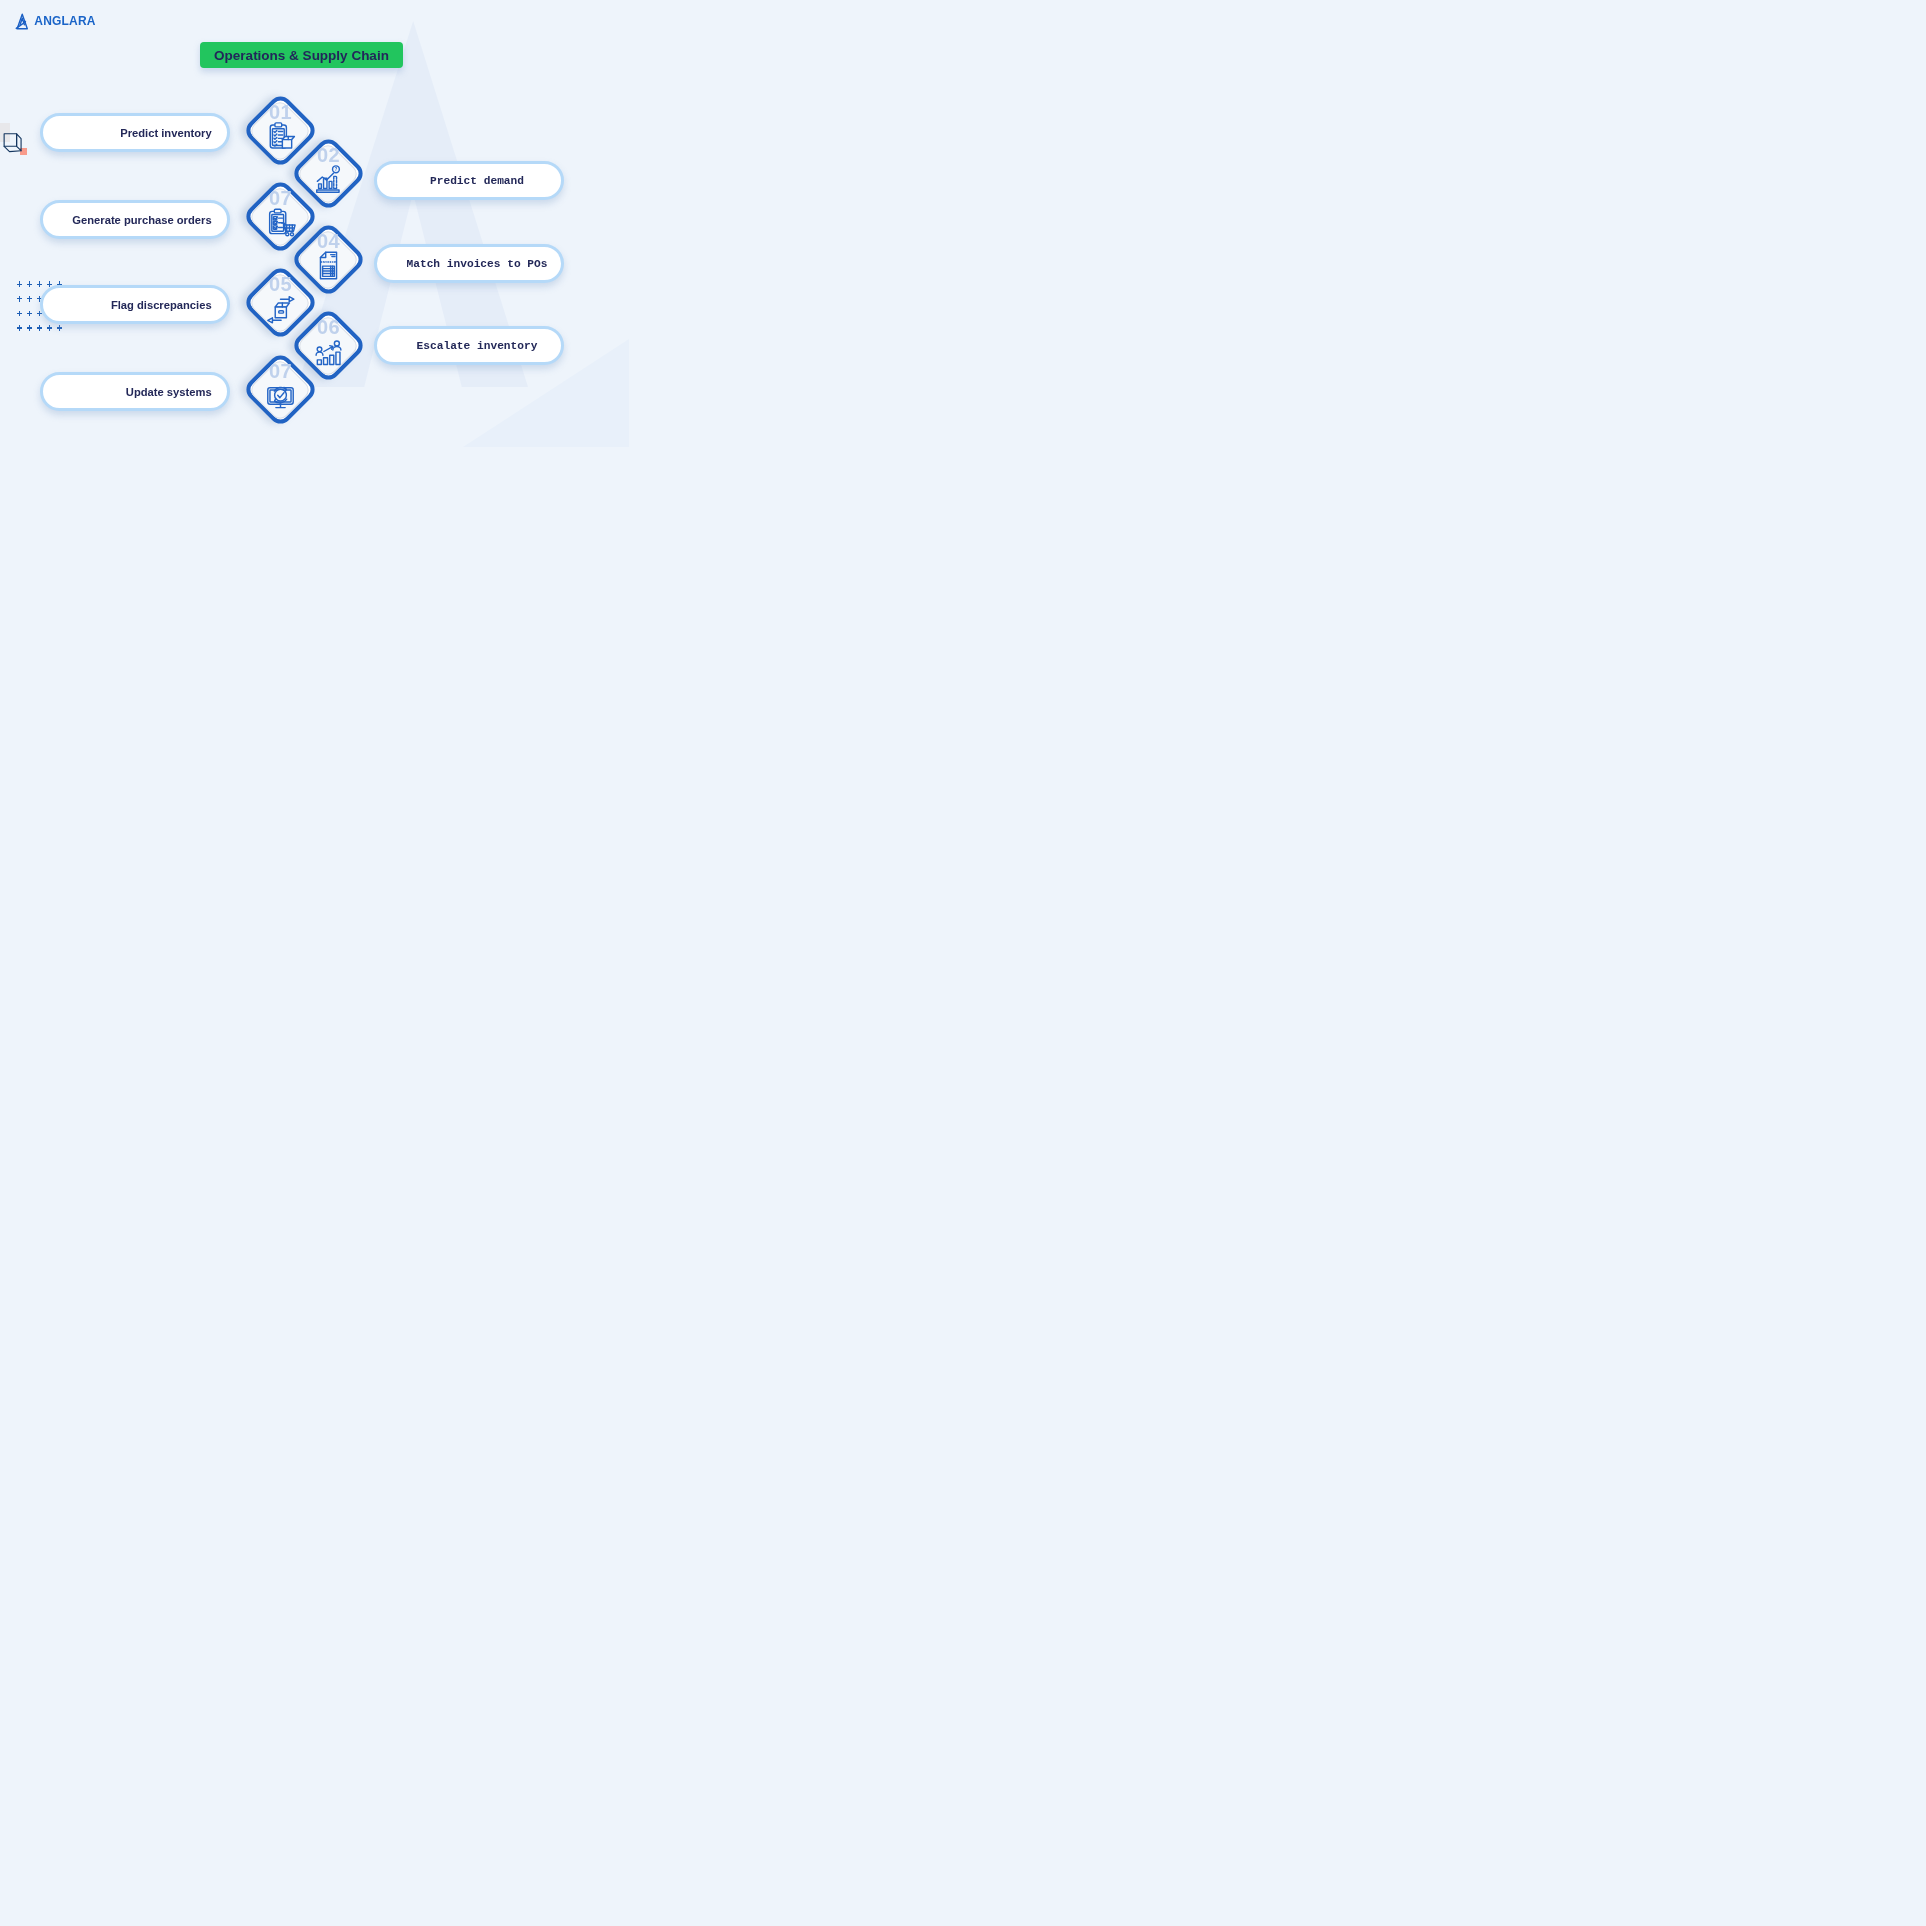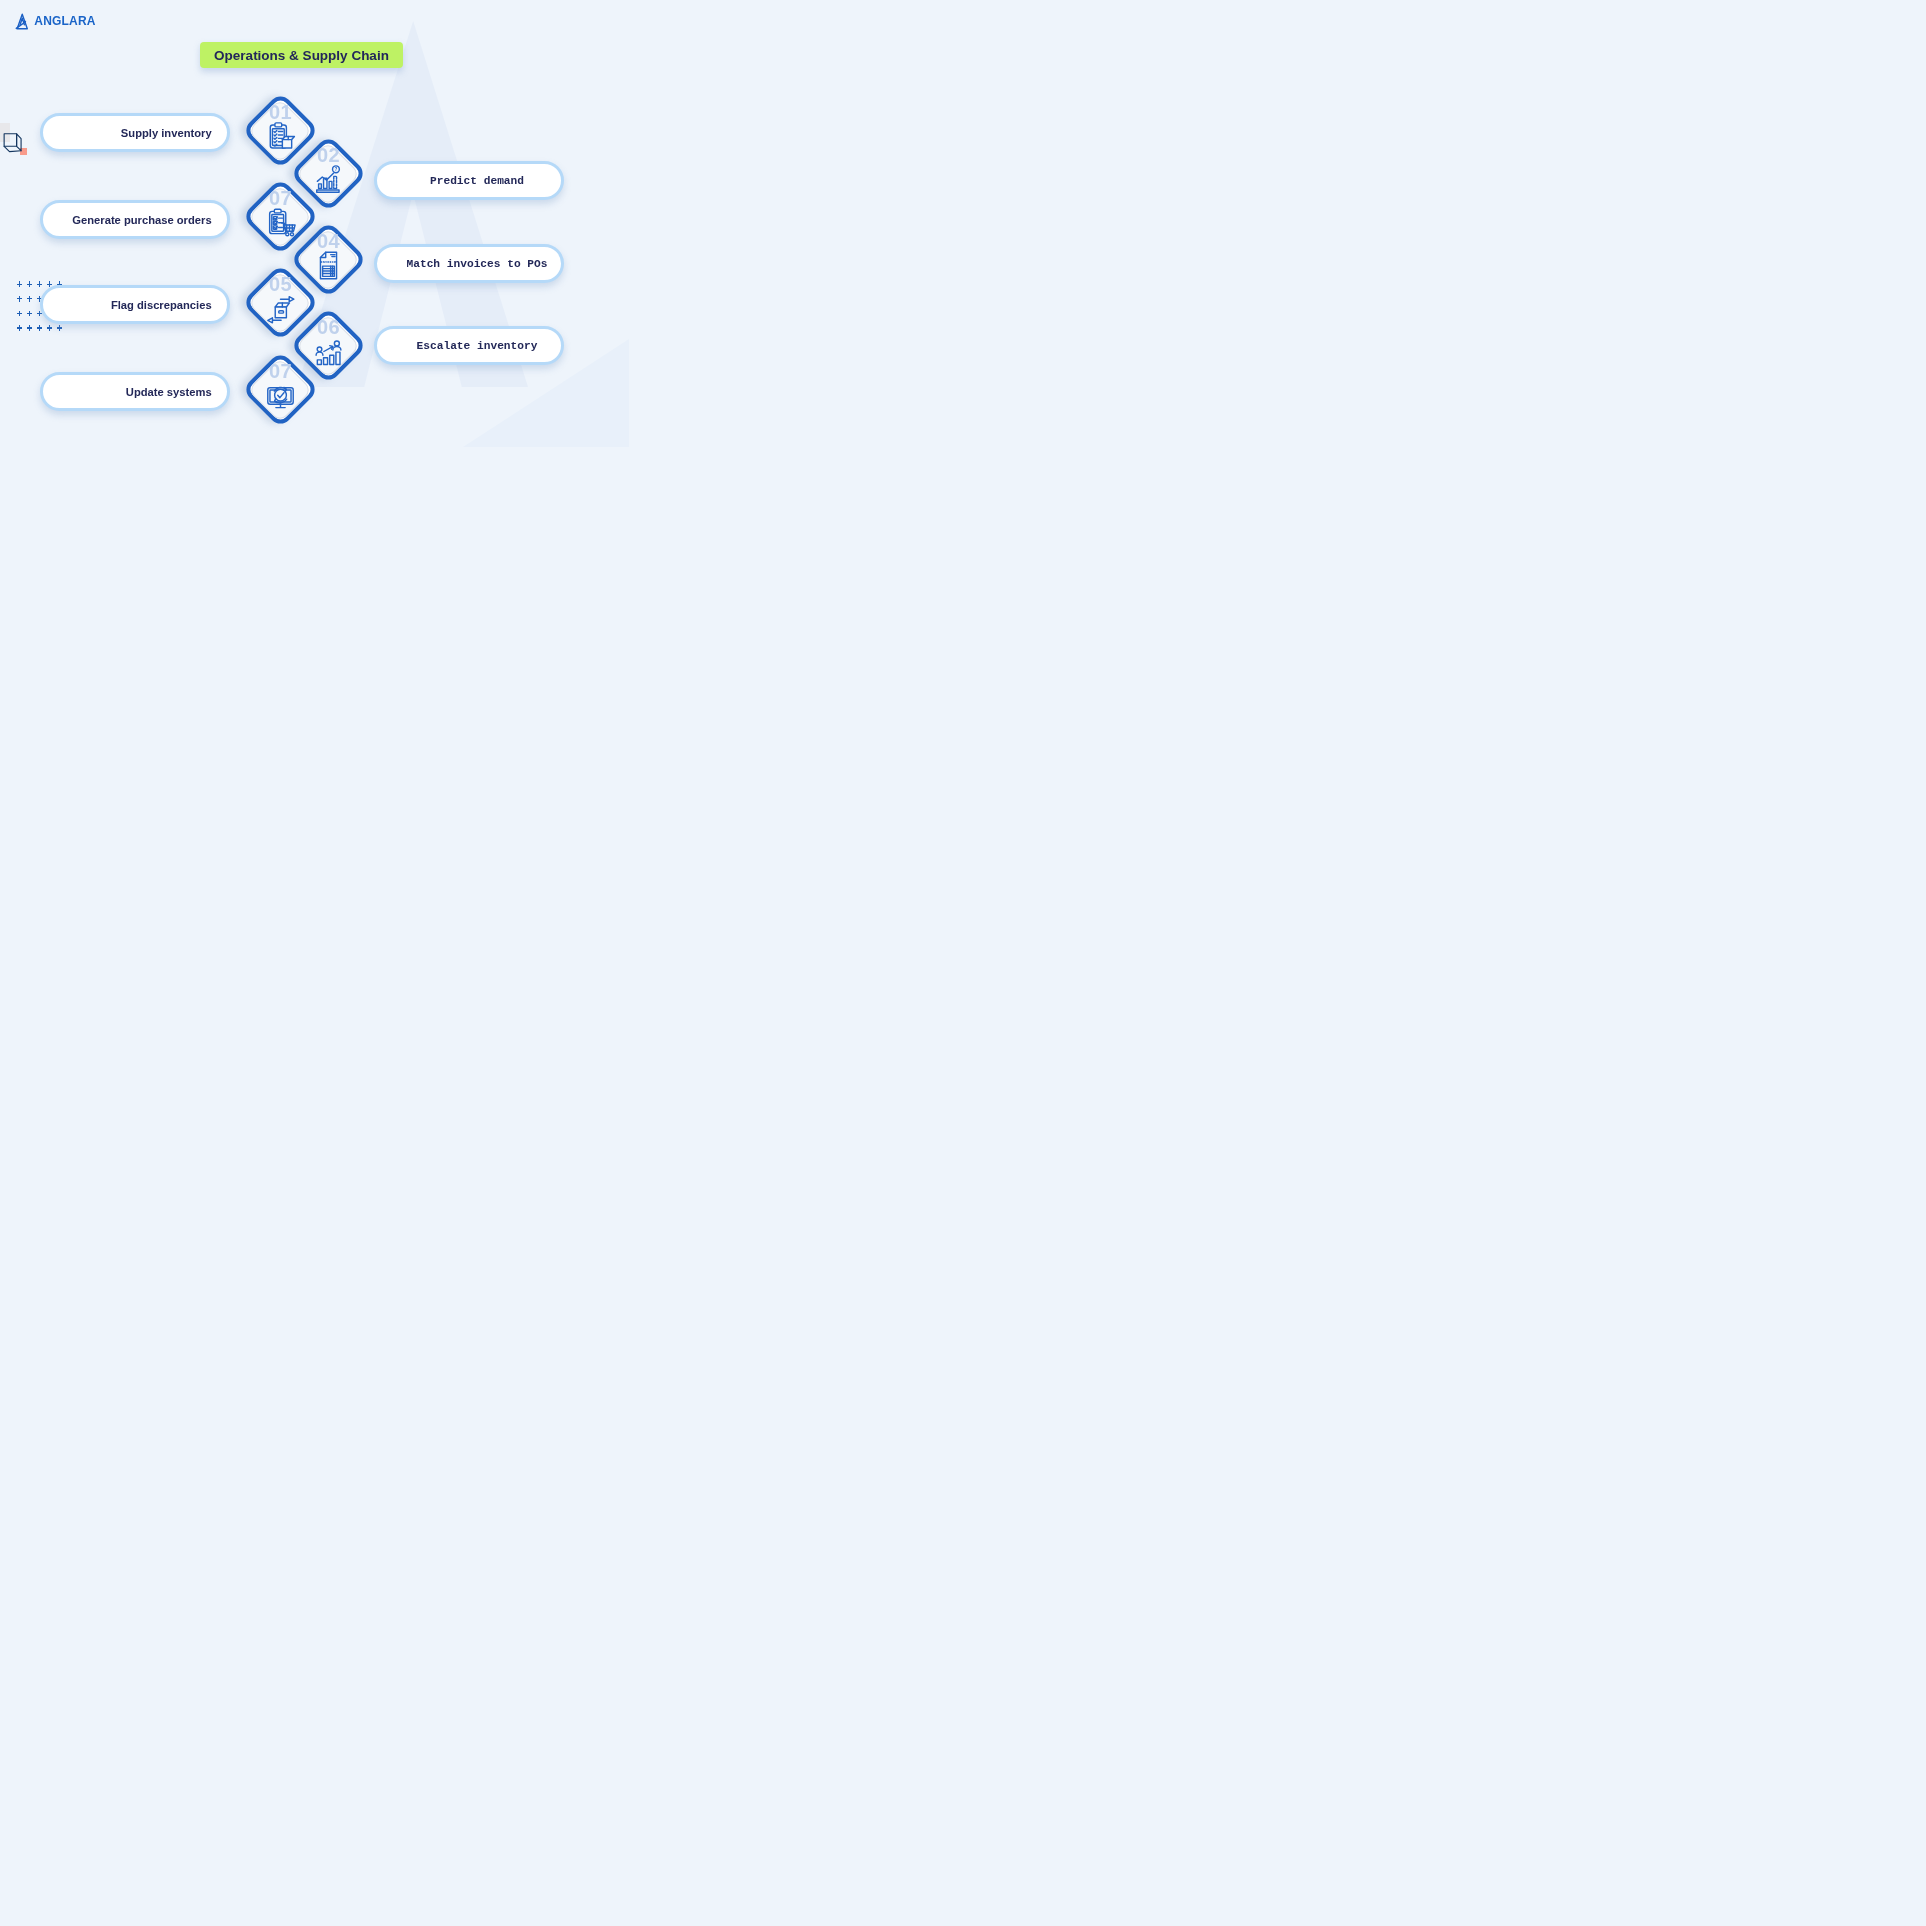--- a/index.html
+++ b/index.html
@@ -25,21 +25,21 @@
   .plus-grid i::after{content:"";position:absolute;left:2.2px;top:0;width:1.3px;height:5.8px;background:#1e5fb6;}
 
   
   .logo{position:absolute;left:15.4px;top:11.6px;display:flex;align-items:center;gap:3.5px;z-index:3;}
   .logo svg{width:15.4px;height:19px;overflow:visible;}
   .logo-mark *{fill:none;stroke:#1a5fc4;stroke-width:9;stroke-linecap:round;stroke-linejoin:round;}
   .logo-mark .solid{fill:#1a5fc4;stroke:none;}
   .logo span{font-size:12px;font-weight:800;color:#1a64c8;letter-spacing:0.2px;}
 
   
-  .title-badge{position:absolute;left:200px;top:42px;width:203px;height:26px;background:#bef264;
+  .title-badge{position:absolute;left:200px;top:42px;width:203px;height:26px;background:#22c55e;
                border-radius:3.9px;display:flex;align-items:center;justify-content:center;z-index:3;
                box-shadow:0 3.1px 6.2px rgba(128,160,205,.35);}
   .title-badge span{font-size:13.5px;font-weight:700;color:#22265a;}
 
   
   .pill{position:absolute;width:190px;height:39px;background:#fff;border:3.1px solid #b5d9f8;border-radius:23px;
         box-sizing:border-box;display:flex;align-items:center;z-index:5;
         box-shadow:0 3.9px 7px rgba(124,156,199,.30);}
   .pill span{font-size:11.2px;font-weight:700;color:#232858;white-space:nowrap;}
   .pill.left{left:40px;justify-content:flex-end;padding-right:15.4px;}
@@ -116,21 +116,21 @@
       <polygon class="solid" points="74,52 56,49 62,66"></polygon>
     </svg>
     <span>ANGLARA</span>
   </div>
 
   <div class="title-badge">
     <span>Operations &amp; Supply Chain</span>
   </div>
 
   <div class="pill left pp1">
-    <span>Supply inventory</span>
+    <span>Predict inventory</span>
   </div>
   <div class="pill right pp2">
     <span>Predict demand</span>
   </div>
   <div class="pill left pp3">
     <span>Generate purchase orders</span>
   </div>
   <div class="pill right pp4">
     <span>Match invoices to POs</span>
   </div>

